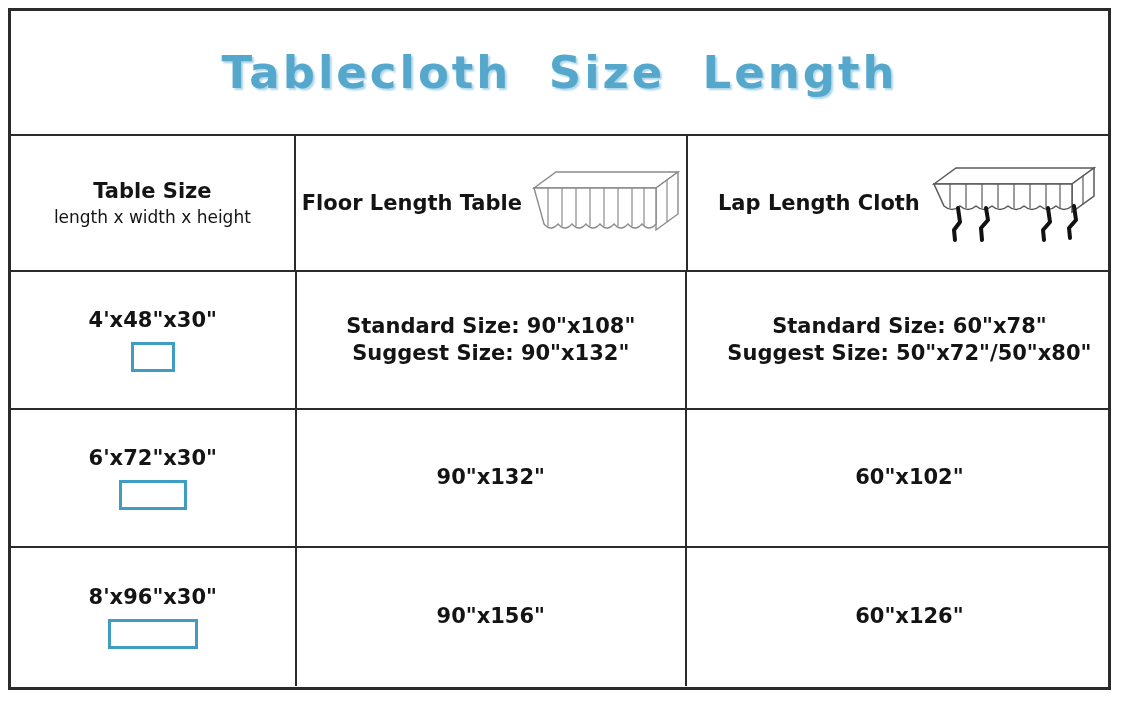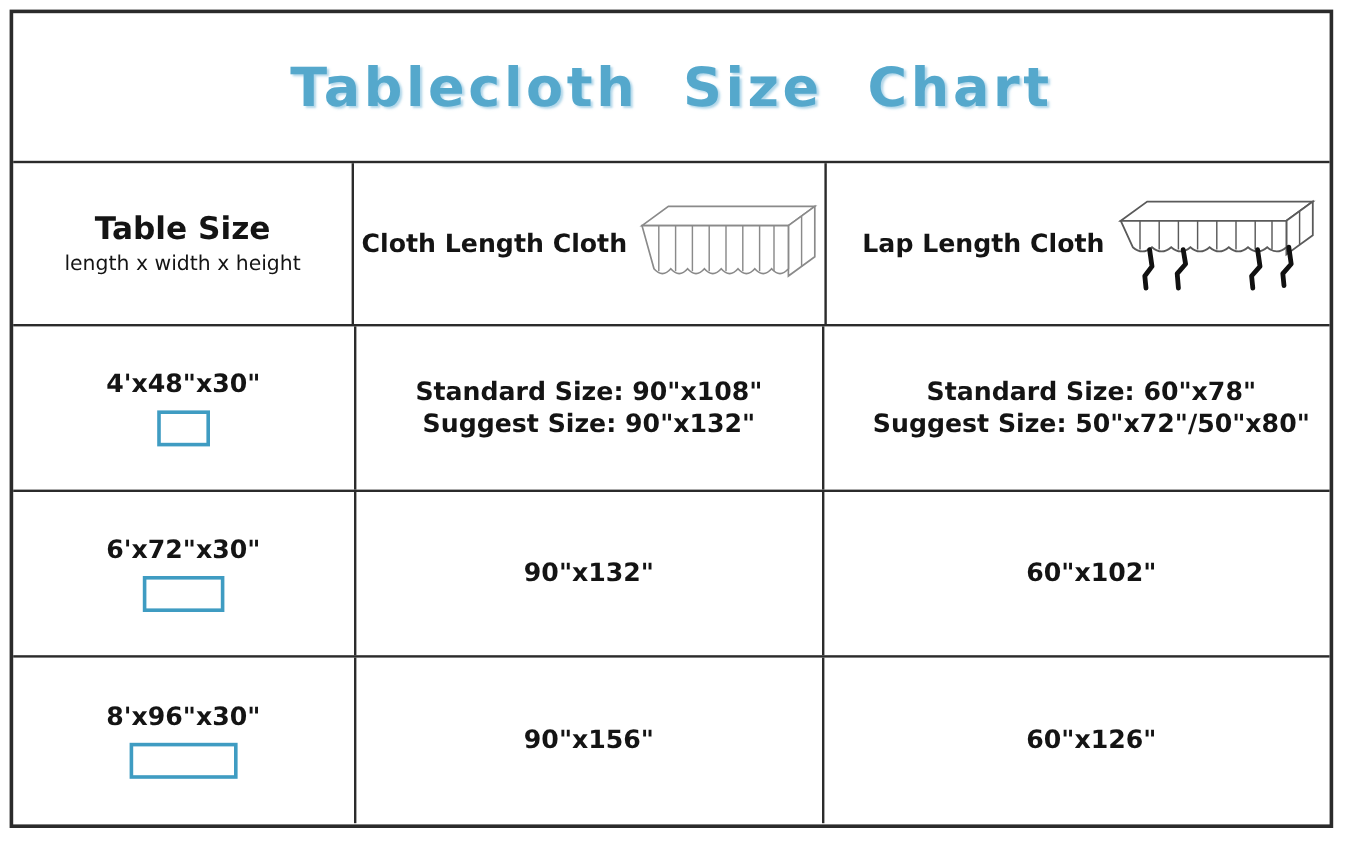--- a/index.html
+++ b/index.html
@@ -71,21 +71,21 @@
   .col-1 { width: 292px; }
   .col-2 { width: 399px; }
   .col-3 { width: 406px; margin-left: 24px; }
 
   
   .table-size-head {
     flex-direction: column;
     line-height: 1.25;
   }
   .table-size-head .main {
-    font-size: 26px;
+    font-size: 21px;
     font-weight: bold;
     color: #141414;
   }
   .table-size-head .sub {
     font-size: 17px;
     font-weight: normal;
     color: #141414;
     margin-top: 2px;
   }
   .cloth-head {
@@ -134,34 +134,34 @@
     color: #141414;
     white-space: nowrap;
   }
 </style>
 </head>
 <body>
 
 <div class="chart-frame">
 
   <div class="title-row">
-    <div class="chart-title">Tablecloth  Size  Chart</div>
+    <div class="chart-title">Tablecloth  Size  Length</div>
   </div>
 
   <div class="grid">
 
     <div class="row header-row">
 
       <div class="cell col-1 table-size-head">
         <span class="main">Table Size</span>
         <span class="sub">length x width x height</span>
       </div>
 
       <div class="cell col-2 cloth-head">
-        <span class="label">Cloth Length Cloth</span>
+        <span class="label">Floor Length Table</span>
         <span>
           <svg class="cloth-art" width="160" height="82" viewBox="0 0 160 82">
             <g fill="#ffffff" stroke="#8a8a8a" stroke-width="1.4">
               <polygon points="8,26 30,10 152,10 130,26"></polygon>
               <polygon points="130,26 152,10 152,52 130,68"></polygon>
               <path d="M8,26 L130,26 L130,62
                        q-7,8 -14,0 q-7,8 -14,0 q-7,8 -14,0 q-7,8 -14,0
                        q-7,8 -14,0 q-7,8 -14,0 q-7,8 -14,0 q-7,8 -14,0 Z"></path>
             </g>
             <g stroke="#8a8a8a" stroke-width="1.2" fill="none">

